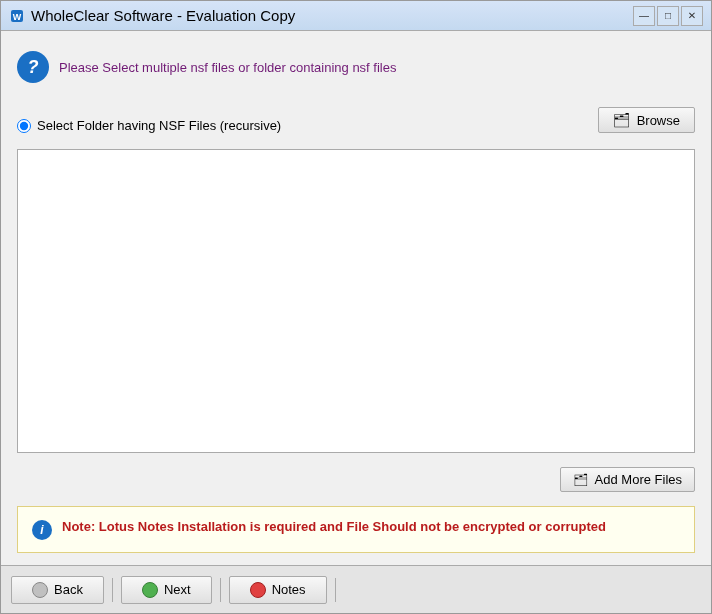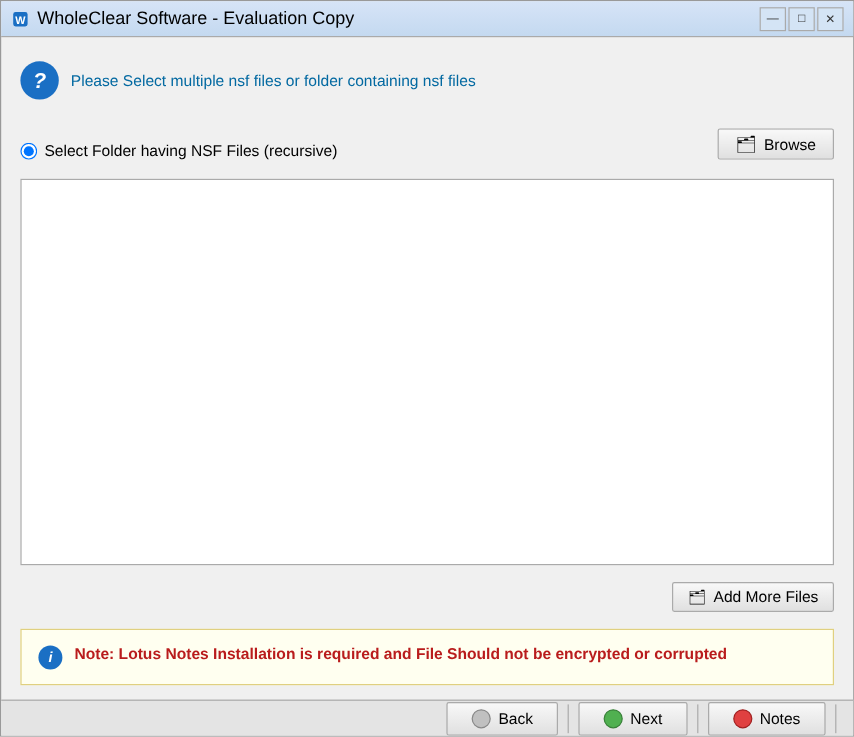--- a/index.html
+++ b/index.html
@@ -87,21 +87,21 @@
       align-items: center;
       justify-content: center;
       font-size: 18px;
       font-weight: bold;
       font-style: italic;
       flex-shrink: 0;
     }
 
     .header-text {
       font-size: 13px;
-      color: #0369a1;
+      color: #701a75;
     }
 
     .radio-section {
       display: flex;
       align-items: flex-end;
       gap: 20px;
       padding: 6px 0;
     }
 
     .radio-label {
@@ -189,26 +189,26 @@
       font-size: 13px;
       color: #b91c1c;
       font-weight: normal;
     }
 
     .note-text span {
       font-weight: bold;
     }
 
     .bottom-bar {
-      height: 30px;
+      height: 48px;
       background: #e4e4e4;
       border-top: 1px solid #aaa;
       display: flex;
       align-items: center;
-      justify-content: flex-end;
+      justify-content: flex-start;
       gap: 4px;
       padding: 0 10px;
       flex-shrink: 0;
     }
 
     .nav-btn {
       padding: 5px 20px;
       background: linear-gradient(to bottom, #f8f8f8, #e0e0e0);
       border: 1px solid #aaa;
       border-radius: 2px;

